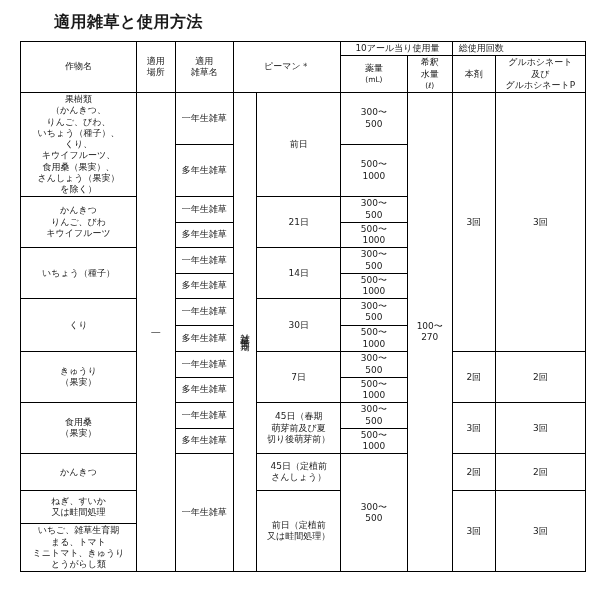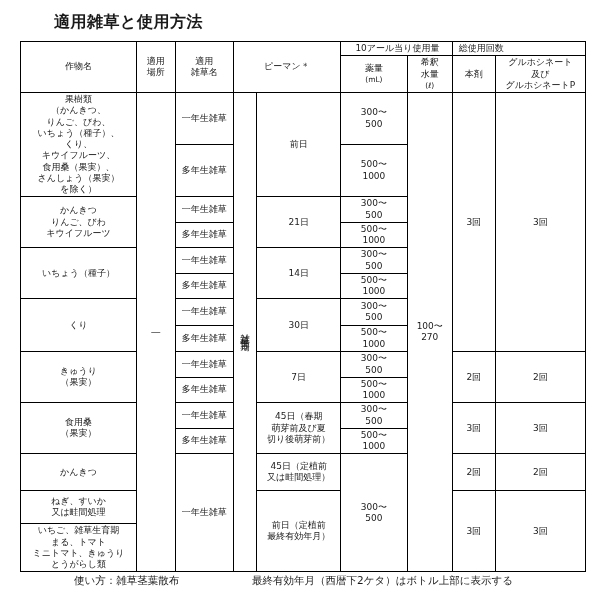--- a/index.html
+++ b/index.html
@@ -239,42 +239,38 @@
     <tr>
       <td>多年生雑草</td>
       <td><span style="white-space:pre-line">500〜
 1000</span></td>
     </tr>
 
     <tr>
       <td class="crop" style="height:34px"><span style="white-space:pre-line">かんきつ</span></td>
       <td rowspan="3">一年生雑草</td>
       <td class="small"><span style="white-space:pre-line">45日（定植前
-又は畦間処理）</span></td>
+さんしょう）</span></td>
       <td rowspan="3"><span style="white-space:pre-line">300〜
 500</span></td>
       <td>2回</td>
       <td>2回</td>
     </tr>
 
     <tr>
       <td class="crop" style="height:30px"><span style="white-space:pre-line">ねぎ、すいか
 又は畦間処理</span></td>
       <td rowspan="2" class="small"><span style="white-space:pre-line">前日（定植前
-最終有効年月）</span></td>
+又は畦間処理）</span></td>
       <td rowspan="2">3回</td>
       <td rowspan="2">3回</td>
     </tr>
     <tr>
       <td class="crop small" style="height:36px"><span style="white-space:pre-line">いちご、雑草生育期
 まる、トマト
 ミニトマト、きゅうり
 とうがらし類</span></td>
     </tr>
   </tbody>
     </table>
 
-  <div class="footer">
-    <div class="left">使い方：雑草茎葉散布</div>
-    <div class="right">最終有効年月（西暦下2ケタ）はボトル上部に表示する</div>
-  </div>
 
 </div>
 
 </body></html>

